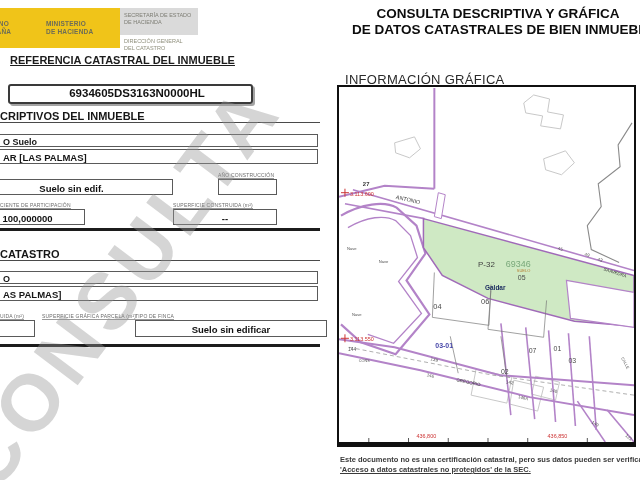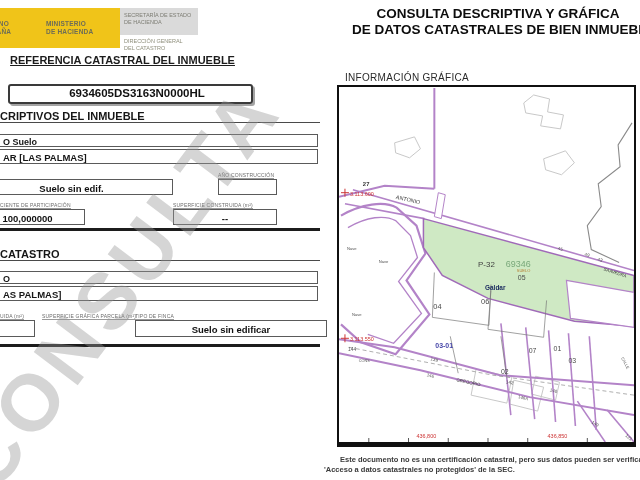--- a/index.html
+++ b/index.html
@@ -19,21 +19,21 @@
   .secTitle{font-weight:bold;font-size:11px;color:#161616;white-space:nowrap;}
   .hair{border-top:1.5px solid #4a4a4a;height:0;}
   .fbox{border:1.2px solid #5a5a5a;background:#fff;box-sizing:border-box;}
   .rowtext{font-weight:bold;font-size:9px;color:#161616;padding:2px 0 0 32px;white-space:nowrap;overflow:hidden;}
   .flabel{font-size:5px;color:#6b6b6b;letter-spacing:.2px;border-bottom:.8px solid #9a9a9a;
           display:inline-block;white-space:nowrap;}
   .fval{font-weight:bold;font-size:9.5px;color:#111;text-align:center;padding-top:3px;}
   .thick{background:#1c1c1c;}
   
   .title{font-weight:bold;font-size:13.5px;color:#0d0d0d;text-align:center;line-height:1.2;white-space:nowrap;}
-  .mapTitle{font-size:10px;color:#2a2a2a;letter-spacing:.3px;}
+  .mapTitle{font-size:13px;color:#2a2a2a;letter-spacing:.3px;}
   .mapFrame{border:2px solid #101010;border-bottom:5px solid #101010;background:#fff;box-sizing:content-box;}
   .footer{font-size:7.5px;font-weight:bold;color:#3a3a3a;white-space:nowrap;overflow:hidden;}
   
   .watermark{font-size:80px;font-weight:bold;color:rgba(150,150,150,.40);letter-spacing:6px;
              transform:rotate(-53deg);white-space:nowrap;text-align:center;pointer-events:none;z-index:5;}
 </style>
 </head>
 <body>
 
 <div class="page">
@@ -185,15 +185,15 @@
           <text x="254" y="337" font-size="4.5" fill="#555555" transform="rotate(32 254 337)">149</text>
           <text x="288" y="350" font-size="4.5" fill="#555555" transform="rotate(42 288 350)">121</text>
           <text x="284" y="272" font-size="4" fill="#555555" transform="rotate(62 284 272)">CALLE</text>
           <text x="78" y="352" font-size="5.5" fill="#cc3333">436,800</text>
           <text x="210" y="352" font-size="5.5" fill="#cc3333">436,850</text>
         </g>
     </svg>
   </div>
 
   <div class="abs footer" style="left:340px;top:455px;width:300px;">Este documento no es una certificación catastral, pero sus datos pueden ser verifica</div>
-  <div class="abs footer" style="left:324px;top:465px;width:300px;">'Acceso a datos catastrales no protegidos' de la SEC.</div>
+  <div class="abs footer" style="left:340px;top:465px;width:300px;text-decoration:underline;">'Acceso a datos catastrales no protegidos' de la SEC.</div>
 
 </div>
 
 </body></html>

